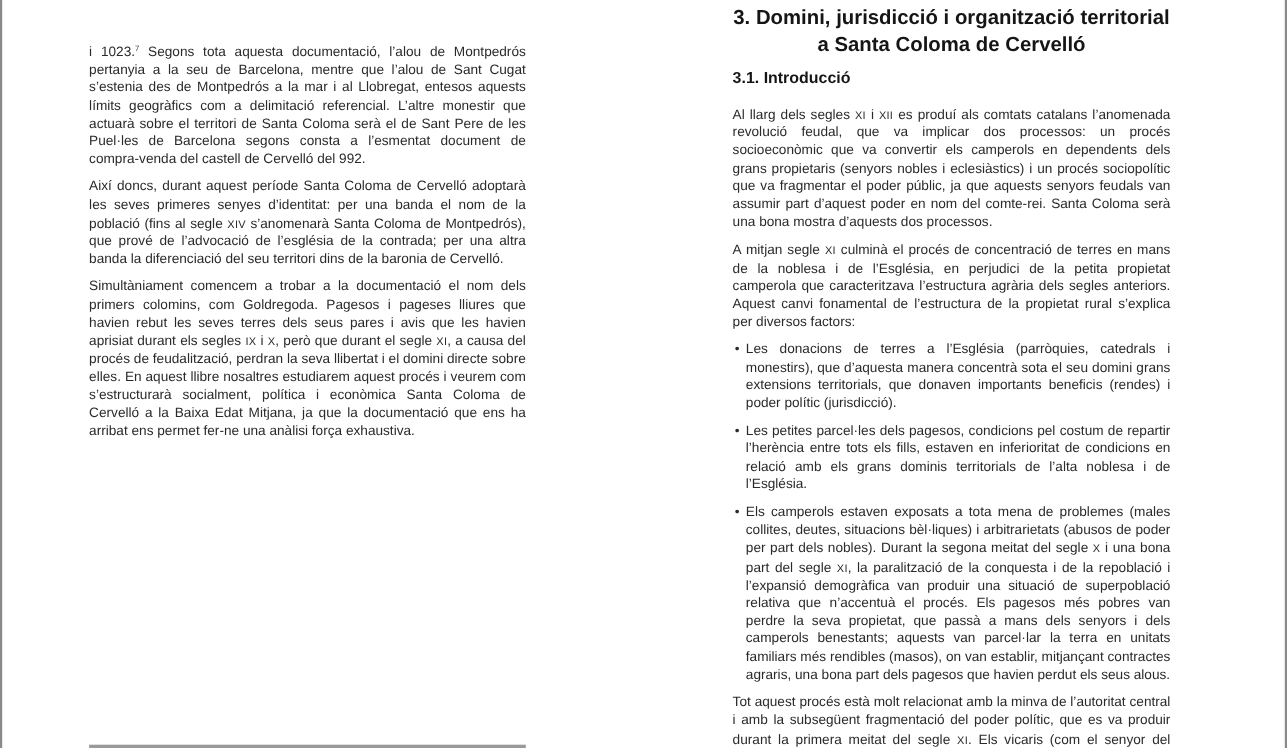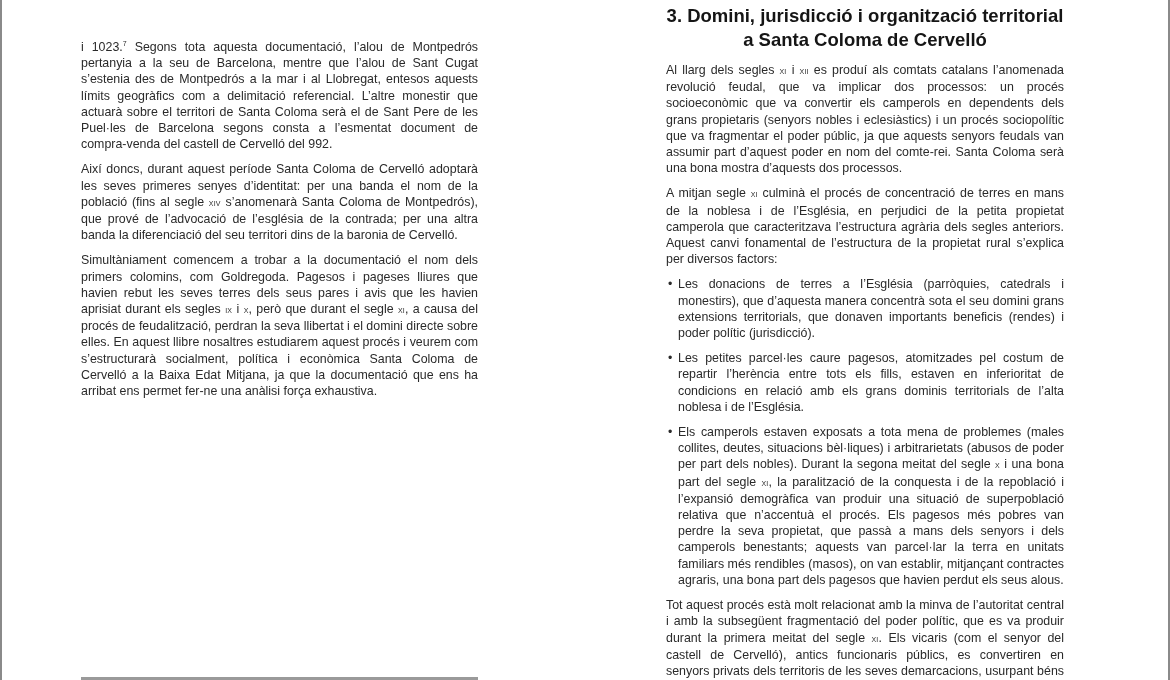--- a/index.html
+++ b/index.html
@@ -14,21 +14,21 @@
   .edge-right { position: absolute; right: 0; top: 0; width: 2px; height: 680px; background: #8a8a8a; }
   .page-left {
     position: absolute; left: 81px; top: 39px; width: 397px;
     font-size: 12.4px; line-height: 16.2px; text-align: justify;
   }
   .page-right {
     position: absolute; left: 666px; top: 4px; width: 398px;
     font-size: 12.4px; line-height: 16.2px; text-align: justify;
   }
   p { margin: 0 0 9px 0; hyphens: manual; }
-  .sc { font-size: 10px; letter-spacing: 0.2px; text-transform: lowercase; font-variant: small-caps; }
+  .sc { font-size: 14px; letter-spacing: 0.2px; text-transform: lowercase; font-variant: small-caps; }
   sup { font-size: 7px; line-height: 0; vertical-align: 5px; }
   h1 {
     margin: 0 0 10px 0; font-size: 18.5px; line-height: 24px; font-weight: bold; color: #151515;
     text-align: center;
   }
   h2 { margin: 0 0 15px 0; font-size: 14.5px; line-height: 18px; font-weight: bold; color: #151515; }
   ul { list-style: none; margin: 0 0 9px 0; padding: 0; }
   li { position: relative; padding-left: 12px; margin-bottom: 9px; }
   li .bullet { position: absolute; left: 2px; top: 0; }
   .footer-rule {
@@ -44,21 +44,22 @@
 <div class="page-left">
   <p>i 1023.<sup>7</sup> Segons tota aquesta documentació, l’alou de Montpedrós pertanyia a la seu de Barcelona, mentre que l’alou de Sant Cugat s’estenia des de Montpe­drós a la mar i al Llobregat, entesos aquests límits geogràfics com a delimitació referencial. L’altre monestir que actuarà sobre el territori de Santa Coloma serà el de Sant Pere de les Puel·les de Barcelona segons consta a l’esmentat docu­ment de compra-venda del castell de Cervelló del 992.</p>
   <p>Així doncs, durant aquest període Santa Coloma de Cervelló adoptarà les seves primeres senyes d’identitat: per una banda el nom de la població (fins al segle <span class="sc">xiv</span> s’anomenarà Santa Coloma de Montpedrós), que prové de l’advocació de l’església de la contrada; per una altra banda la diferenciació del seu territori dins de la baronia de Cervelló.</p>
   <p>Simultàniament comencem a trobar a la documentació el nom dels primers colomins, com Goldregoda. Pagesos i pageses lliures que havien rebut les se­ves terres dels seus pares i avis que les havien aprisiat durant els segles <span class="sc">ix</span> i <span class="sc">x</span>, però que durant el segle <span class="sc">xi</span>, a causa del procés de feudalització, perdran la seva llibertat i el domini directe sobre elles. En aquest llibre nosaltres estudiarem aquest procés i veurem com s’estructurarà socialment, política i econòmica Santa Coloma de Cervelló a la Baixa Edat Mitjana, ja que la documentació que ens ha arribat ens permet fer-ne una anàlisi força exhaustiva.</p>
 </div>
 
 <div class="footer-rule"></div>
 
 <div class="page-right">
   <h1>3. Domini, jurisdicció i organització territorial a Santa Coloma de Cervelló</h1>
+  <h2>3.1. Introducció</h2>
   <p>Al llarg dels segles <span class="sc">xi</span> i <span class="sc">xii</span> es produí als comtats catalans l’anomenada revolució feudal, que va implicar dos processos: un procés socioeconòmic que va con­vertir els camperols en dependents dels grans propietaris (senyors nobles i eclesiàstics) i un procés sociopolític que va fragmentar el poder públic, ja que aquests senyors feudals van assumir part d’aquest poder en nom del comte-rei. Santa Coloma serà una bona mostra d’aquests dos processos.</p>
   <p>A mitjan segle <span class="sc">xi</span> culminà el procés de concentració de terres en mans de la noblesa i de l’Església, en perjudici de la petita propietat camperola que carac­teritzava l’estructura agrària dels segles anteriors. Aquest canvi fonamental de l’estructura de la propietat rural s’explica per diversos factors:</p>
   <ul>
     <li><span class="bullet">•</span><span>Les donacions de terres a l’Església (parròquies, catedrals i monestirs), que d’aquesta manera concentrà sota el seu domini grans extensions territori­als, que donaven importants beneficis (rendes) i poder polític (jurisdicció).</span></li>
-    <li><span class="bullet">•</span><span>Les petites parcel·les caure pagesos, atomitzades pel costum de repartir l’he­rència entre tots els fills, estaven en inferioritat de condicions en relació amb els grans dominis territorials de l’alta noblesa i de l’Església.</span></li>
+    <li><span class="bullet">•</span><span>Les petites parcel·les dels pagesos, condicions pel costum de repartir l’he­rència entre tots els fills, estaven en inferioritat de condicions en relació amb els grans dominis territorials de l’alta noblesa i de l’Església.</span></li>
     <li><span class="bullet">•</span><span>Els camperols estaven exposats a tota mena de problemes (males collites, deutes, situacions bèl·liques) i arbitrarietats (abusos de poder per part dels nobles). Durant la segona meitat del segle <span class="sc">x</span> i una bona part del segle <span class="sc">xi</span>, la paralització de la conquesta i de la repoblació i l’expansió demogràfica van produir una situació de superpoblació relativa que n’accentuà el procés. Els pagesos més pobres van perdre la seva propietat, que passà a mans dels senyors i dels camperols benestants; aquests van parcel·lar la terra en uni­tats familiars més rendibles (masos), on van establir, mitjançant contractes agraris, una bona part dels pagesos que havien perdut els seus alous.</span></li>
   </ul>
   <p>Tot aquest procés està molt relacionat amb la minva de l’autoritat central i amb la subsegüent fragmentació del poder polític, que es va produir durant la primera meitat del segle <span class="sc">xi</span>. Els vicaris (com el senyor del castell de Cervelló), antics funcionaris públics, es convertiren en senyors privats dels territoris de les seves demarcacions, usurpant béns i drets públics, i els pagesos que hi vivi­en van caure sota el seu domini personal. Els senyors assumiren tota l’autoritat en les seves respectives demarcacions territorials (el castell i el seu districte): podien governar, jutjar, castigar, reclamar rendes i serveis i rebre el jurament de fidelitat de tots els homes del seu domini. D’aquesta manera, els senyors es van apropiar de moltes terres, van carregar la població amb impostos i serveis</p>
 </div>
 
 </body></html>

